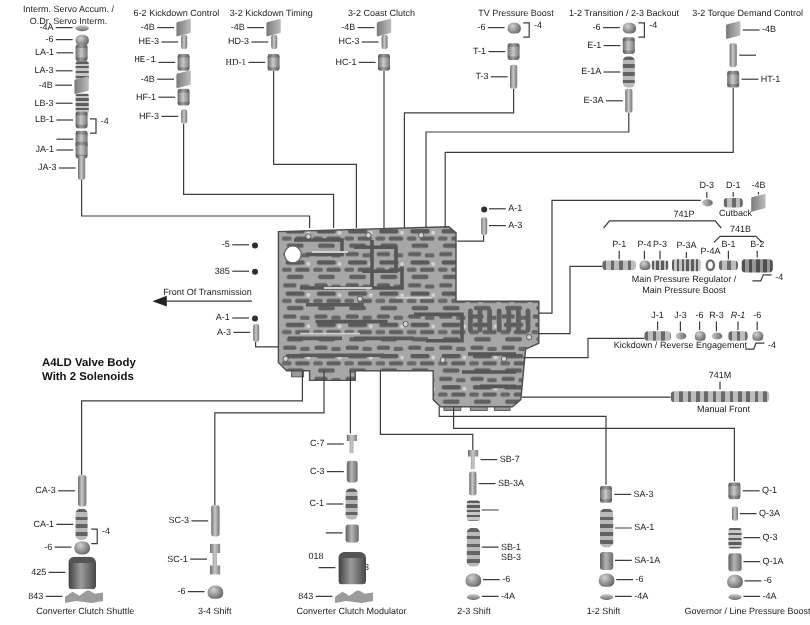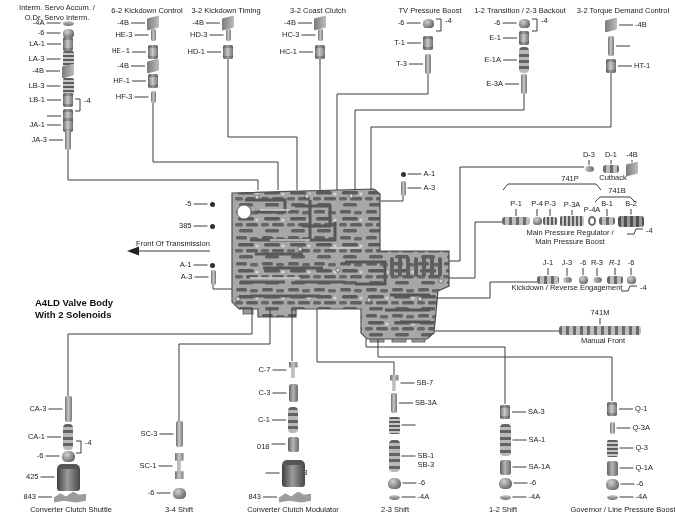--- a/index.html
+++ b/index.html
@@ -237,21 +237,21 @@
       <div class="hdr" style="left: 147px; top: 6px;">6-2 Kickdown Control</div>
       <div class="lbl rgt" style="left: 41px; top: 18px; width: 88px;">-4B</div>
       <div class="lbl rgt" style="left: 44.5px; top: 30px; width: 88px;">HE-3</div>
       <div class="lbl rgt" style="left: 42px; top: 47px; width: 88px; font-family: Liberation Mono, monospace;">HE-1</div>
       <div class="lbl rgt" style="left: 41px; top: 61px; width: 88px;">-4B</div>
       <div class="lbl rgt" style="left: 42px; top: 76px; width: 88px;">HF-1</div>
       <div class="lbl rgt" style="left: 44.5px; top: 92px; width: 88px;">HF-3</div>
       <div class="hdr" style="left: 226px; top: 6px;">3-2 Kickdown Timing</div>
       <div class="lbl rgt" style="left: 116px; top: 18px; width: 88px;">-4B</div>
       <div class="lbl rgt" style="left: 119.5px; top: 30px; width: 88px;">HD-3</div>
-      <div class="lbl rgt" style="left: 117px; top: 47px; width: 88px;">HD-1</div>
+      <div class="lbl rgt" style="left: 117px; top: 47px; width: 88px; font-family: Liberation Serif, serif;">HD-1</div>
       <div class="hdr" style="left: 318px; top: 6px;">3-2 Coast Clutch</div>
       <div class="lbl rgt" style="left: 208px; top: 18px; width: 88px;">-4B</div>
       <div class="lbl rgt" style="left: 211.5px; top: 30px; width: 88px;">HC-3</div>
       <div class="lbl rgt" style="left: 209px; top: 47px; width: 88px;">HC-1</div>
       <div class="hdr" style="left: 430px; top: 6px;">TV Pressure Boost</div>
       <div class="lbl rgt" style="left: 316.5px; top: 18px; width: 88px;">-6</div>
       <div class="lbl" style="left: 445px; top: 16px;">-4</div>
       <div class="lbl rgt" style="left: 317px; top: 38px; width: 88px;">T-1</div>
       <div class="lbl rgt" style="left: 319px; top: 59px; width: 88px;">T-3</div>
       <div class="hdr" style="left: 520px; top: 6px;">1-2 Transition / 2-3 Backout</div>
@@ -296,21 +296,21 @@
       <div class="lbl rgt" style="left: -49.5px; top: 472px; width: 88px;">425</div>
       <div class="lbl rgt" style="left: -52px; top: 492px; width: 88px;">843</div>
       <div class="cap" style="left: 179px; top: 505px;">3-4 Shift</div>
       <div class="lbl rgt" style="left: 69.5px; top: 429px; width: 88px;">SC-3</div>
       <div class="lbl rgt" style="left: 68.5px; top: 461px; width: 88px;">SC-1</div>
       <div class="lbl rgt" style="left: 66.5px; top: 488px; width: 88px;">-6</div>
       <div class="cap" style="left: 293px; top: 505px;">Converter Clutch Modulator</div>
       <div class="lbl rgt" style="left: 182.5px; top: 365px; width: 88px;">C-7</div>
       <div class="lbl rgt" style="left: 182.5px; top: 388px; width: 88px;">C-3</div>
       <div class="lbl rgt" style="left: 182px; top: 415px; width: 88px;">C-1</div>
-      <div class="lbl rgt" style="left: 181.5px; top: 442px; width: 88px;">018</div>
+      <div class="lbl rgt" style="left: 181.5px; top: 459px; width: 88px;">018</div>
       <div class="lbl rgt" style="left: 175.5px; top: 468px; width: 88px; margin-left: 44px;">423</div>
       <div class="lbl rgt" style="left: 173px; top: 492px; width: 88px;">843</div>
       <div class="cap" style="left: 395px; top: 505px;">2-3 Shift</div>
       <div class="lbl" style="left: 416.5px; top: 378px;">SB-7</div>
       <div class="lbl" style="left: 415px; top: 398px;">SB-3A</div>
       <div class="lbl" style="left: 417.5px; top: 420px; margin-top: 40px;">SB-3</div>
       <div class="lbl" style="left: 417.5px; top: 451px;">SB-1</div>
       <div class="lbl" style="left: 418.5px; top: 478px;">-6</div>
       <div class="lbl" style="left: 417.5px; top: 492px;">-4A</div>
       <div class="cap" style="left: 503px; top: 505px;">1-2 Shift</div>

